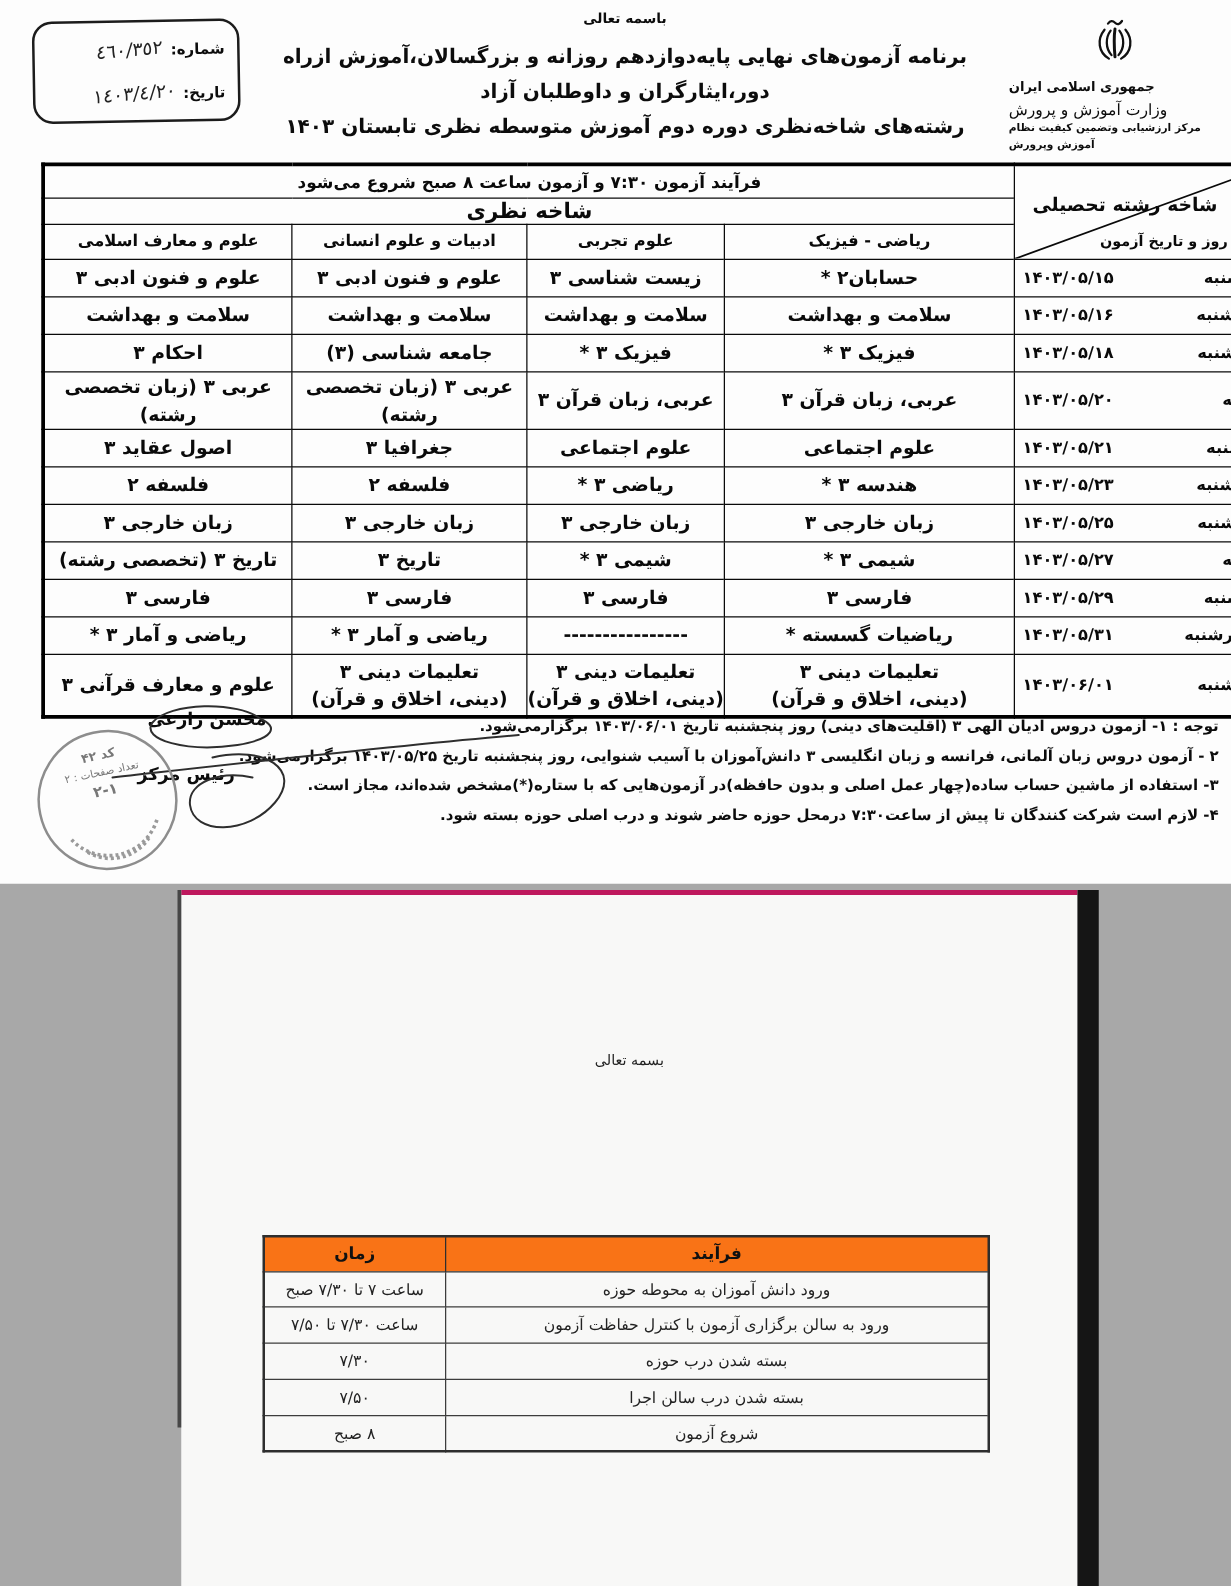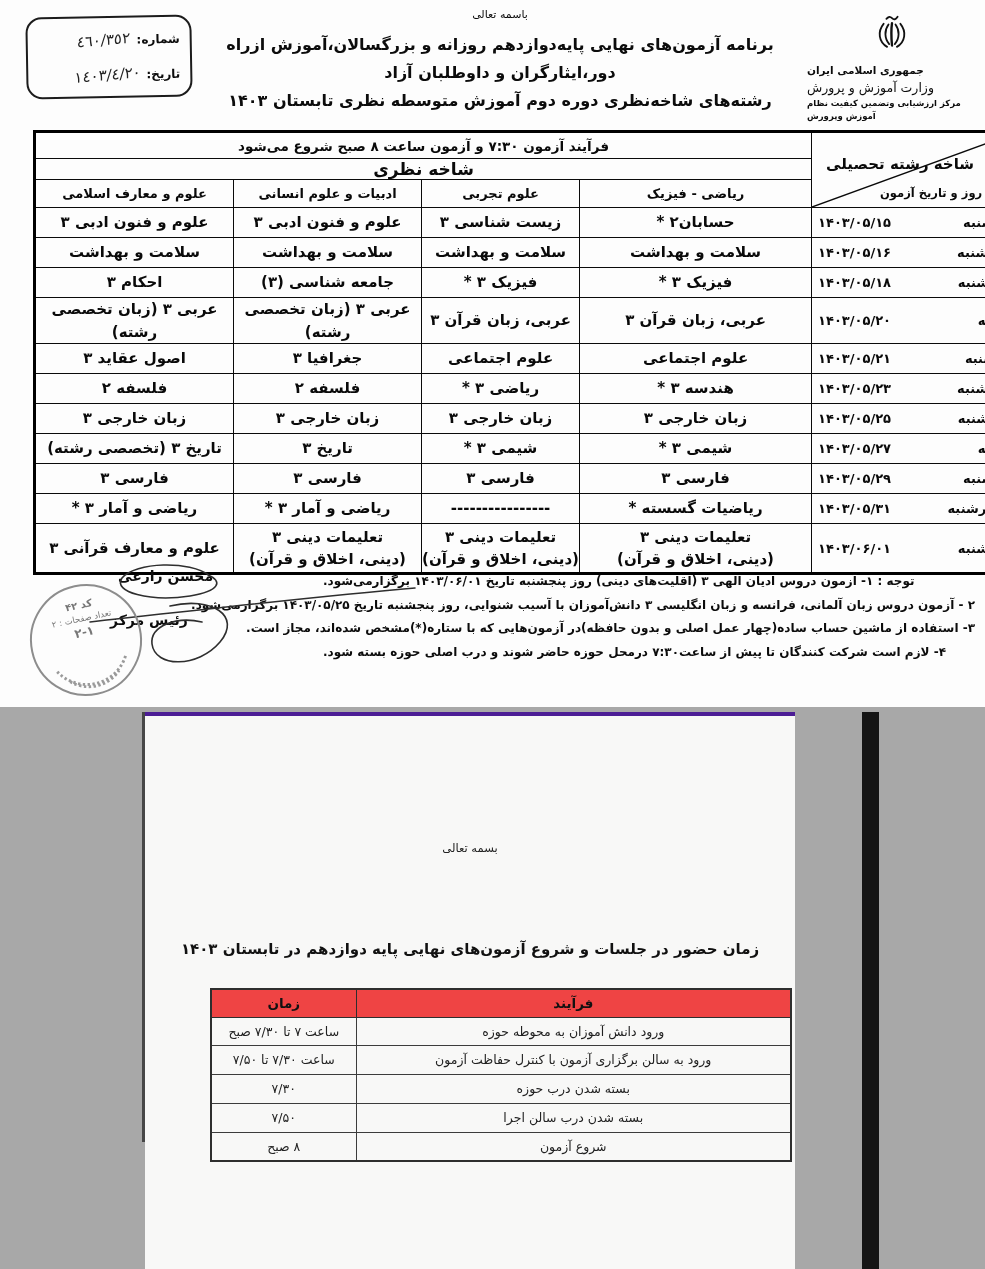--- a/index.html
+++ b/index.html
@@ -11,21 +11,21 @@
   #doc1{position:absolute;left:0;top:0;width:985px;height:707px;background:#fdfdfd;direction:rtl}
 
   #stampbox{position:absolute;left:26px;top:16px;width:166px;height:82px;border:2.5px solid #1c1c1c;
     border-radius:16px;transform:rotate(-1deg);display:flex;flex-direction:column;justify-content:space-around;
     padding:4px 10px;direction:rtl}
   .srow{display:flex;align-items:center;gap:6px}
   .slabel{font-size:12px;font-weight:bold}
   .sval{font-size:15px;display:inline-block;transform:rotate(-4deg) skewX(-6deg);letter-spacing:1px;color:#222}
 
   #head-center{position:absolute;left:195px;top:8px;width:610px;text-align:center}
-  .basmala{font-size:11px;font-weight:normal;margin-bottom:10px}
+  .basmala{font-size:11px;font-weight:bold;margin-bottom:10px}
   .h-title{font-size:16px;font-weight:bold;line-height:28px}
 
   #org-block{position:absolute;right:8px;top:12px;width:170px;text-align:left}
   #emblem{display:block;margin:0 auto 4px auto}
   .org1{font-size:10.5px;font-weight:bold;line-height:16px}
   .org2{font-size:12.5px;font-weight:normal;line-height:19px}
   .org3{font-size:8.5px;font-weight:bold;line-height:13px}
 
   #examtable{position:absolute;left:33px;top:130px;width:982px;border-collapse:collapse;table-layout:fixed;
     border:3px solid #000;direction:rtl}
@@ -37,48 +37,48 @@
   #examtable tbody tr{height:30px}
   #examtable tbody tr.tall{height:50px}
   .scell{font-size:15px;white-space:pre-line;line-height:1.5}
   .dwrap{display:flex;justify-content:space-between;align-items:center;padding:0 6px}
   .day,.date{font-size:13px;font-weight:bold;white-space:nowrap}
   .corner{position:relative;padding:0}
   .corner svg{position:absolute;left:0;top:0;width:100%;height:100%}
   .c-top{position:absolute;top:22px;left:14px;font-size:15px;white-space:nowrap}
   .c-bottom{position:absolute;bottom:7px;left:68px;font-size:11.5px;white-space:nowrap}
 
-  #notes{position:absolute;top:570px;right:10px;left:323px;direction:rtl;text-align:left}
+  #notes{position:absolute;top:570px;right:10px;left:303px;direction:rtl;text-align:right}
   .note{font-size:12px;font-weight:bold;line-height:23.5px;white-space:nowrap}
 
   #sig-name{position:absolute;left:118px;top:568px;font-size:14px;font-weight:bold;direction:rtl}
   #sig-title{position:absolute;left:110px;top:612px;font-size:14px;font-weight:bold;direction:rtl}
   #sig-scribble{position:absolute;left:60px;top:556px;width:370px;height:150px}
 
   #roundstamp{position:absolute;left:30px;top:584px;width:112px;height:112px;border:2px solid #8d8d8d;
     border-radius:50%;transform:rotate(-12deg);display:flex;flex-direction:column;align-items:center;
     color:#777;direction:rtl}
   .rs-code{margin-top:13px;font-size:10px;font-weight:bold}
   .rs-pages{font-size:8.5px;margin-top:3px}
   .rs-range{font-size:12px;font-weight:bold;margin-top:2px}
   .rs-arcs{position:absolute;left:0;top:0;width:100%;height:100%}
 
   
   #scan2{position:absolute;left:0;top:707px;width:985px;height:562px;background:#a8a8a8}
-  #page2{position:absolute;left:145px;top:5px;width:650px;height:557px;background:#f8f8f7;
-    border-top:4px solid #4c1d95;direction:rtl}
+  #page2{position:absolute;left:145px;top:5px;width:717px;height:557px;background:#f8f8f7;
+    border-top:4px solid #be185d;direction:rtl}
   #edge-left{position:absolute;left:142px;top:5px;width:3px;height:430px;background:#474747}
   #spine{position:absolute;left:862px;top:5px;width:17px;height:557px;background:#151515}
 
   .basmala2{position:absolute;top:125px;left:0;width:100%;text-align:center;font-size:11.5px;color:#222}
   .title2{position:absolute;top:224px;left:0;width:100%;text-align:center;font-size:15px;font-weight:bold;color:#111}
 
   #timetable{position:absolute;left:65px;top:272px;width:580px;border-collapse:collapse;table-layout:fixed;
     border:2.5px solid #2e2e2e;direction:rtl}
-  #timetable th{background:#ef4444;font-size:13.5px;font-weight:bold;height:28px;border:1.5px solid #2e2e2e;color:#111}
+  #timetable th{background:#f97316;font-size:13.5px;font-weight:bold;height:28px;border:1.5px solid #2e2e2e;color:#111}
   #timetable td{border:1.5px solid #3c3c3c;font-size:12.5px;color:#222;text-align:center;vertical-align:middle;
     height:28px;line-height:1.9}
   .pcell{padding:2px 12px}
   .tcell{white-space:nowrap}
 </style>
 </head>
 <body>
 
 <div id="stage">
 
@@ -311,21 +311,20 @@
       </svg>
       <div class="rs-code">کد ۴۲</div>
       <div class="rs-pages">تعداد صفحات : ۲</div>
       <div class="rs-range">۲-۱</div>
     </div>
   </section>
 
   <section id="scan2">
     <div id="page2">
       <div class="basmala2">بسمه تعالی</div>
-      <div class="title2">زمان حضور در جلسات و شروع آزمون‌های نهایی پایه دوازدهم در تابستان ۱۴۰۳</div>
       <table id="timetable" dir="rtl">
         <colgroup>
             <col style="width:435px">
             <col style="width:145px">
           </colgroup>
         <thead>
           <tr>
             <th>فرآیند</th>
             <th>زمان</th>
           </tr>

